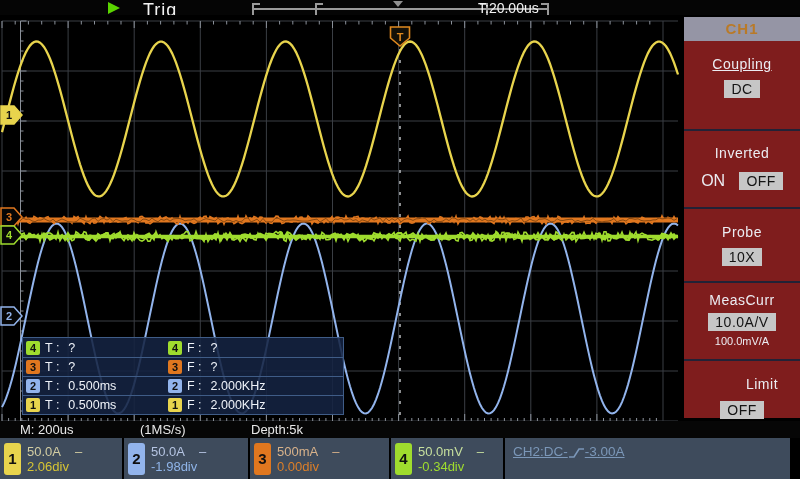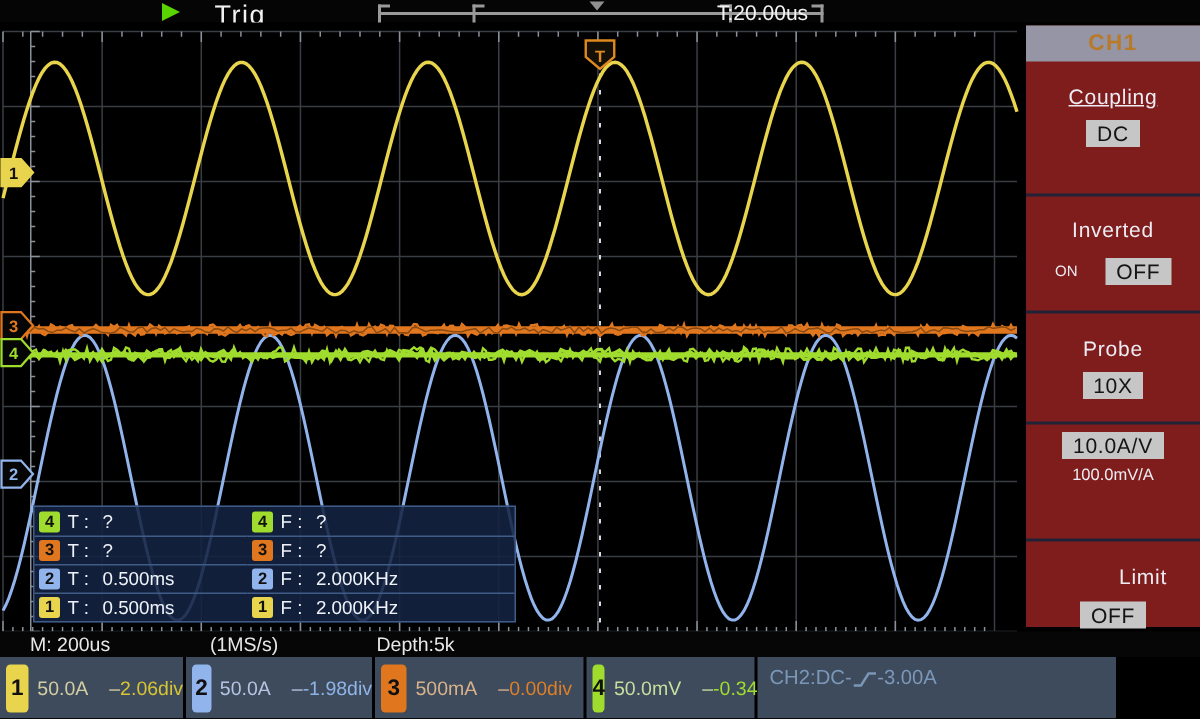--- a/index.html
+++ b/index.html
@@ -34,33 +34,33 @@
   
   .menu{position:absolute;left:684px;top:17px;width:116px;height:401px;background:#7f1d1d;}
   .menu-header{height:24px;line-height:24px;text-align:center;background:#9595a5;
                color:#b97a28;font-size:15px;font-weight:bold;letter-spacing:1px;}
   .menu-sec{box-sizing:border-box;border-top:2px solid #222236;text-align:center;color:#ececf2;}
   .menu-sec.first{border-top:none;}
   .menu-label{font-size:14px;letter-spacing:0.5px;}
   .menu-valbox{display:inline-block;background:#c6c6c6;color:#141414;font-size:14px;
                padding:1px 7px;letter-spacing:0.5px;}
   .inv-row{display:flex;justify-content:space-around;align-items:center;margin-top:11px;padding:0 10px;}
-  .inv-plain{font-size:10px;color:#ececf2;}
+  .inv-plain{font-size:16px;color:#ececf2;}
   .sub-val{font-size:11px;margin-top:4px;color:#ececf2;}
   
   .statusbar{position:absolute;left:0;top:421px;width:800px;height:17px;background:#060606;
              font-size:13px;color:#e8e8e8;}
   .statusbar span{position:absolute;top:1px;}
   .st-m{left:20px;} .st-sr{left:140px;} .st-depth{left:251px;}
   
   .chbar{position:absolute;left:0;top:438px;width:800px;height:41px;background:#000;}
   .ch-box{position:absolute;top:0;height:41px;background:#3e4b5c;display:flex;align-items:center;}
   .ch-badge{width:17px;height:32px;margin:0 6px 0 4px;border-radius:3px;display:flex;align-items:center;
             justify-content:center;font-size:15px;font-weight:bold;color:#101010;}
-  .ch-text{display:flex;flex-direction:row;font-size:13px;line-height:15px;}
+  .ch-text{display:flex;flex-direction:column;font-size:13px;line-height:15px;}
   .ch-line1{display:flex;gap:14px;}
   .t1{color:#d3cda2;} .t2{color:#b5c4e2;} .t3{color:#d8b28a;} .t4{color:#c6df9e;}
   .d1{color:#d6c434;} .d2{color:#8fb4e8;} .d3{color:#dd7f28;} .d4{color:#9fdc2e;}
   .trig-box{position:absolute;top:0;height:41px;background:#3e4b5c;color:#7b97b8;font-size:13.5px;
             display:flex;align-items:flex-start;padding-top:6px;box-sizing:border-box;}
   .trig-box .edge-icon{margin:3px 1px 0 1px;}
 </style>
 </head>
 <body>
 
@@ -156,20 +156,21 @@
       <div class="inv-row">
         <span class="inv-plain">ON</span>
         <span class="menu-valbox">OFF</span>
       </div>
     </div>
     <div class="menu-sec" style="height:74px;">
       <div class="menu-label" style="margin-top:15px;">Probe</div>
       <div style="margin-top:8px;"><span class="menu-valbox">10X</span></div>
     </div>
     <div class="menu-sec" style="height:78px;">
+      <div class="menu-label" style="margin-top:9px;">MeasCurr</div>
       <div style="margin-top:5px;"><span class="menu-valbox">10.0A/V</span></div>
       <div class="sub-val">100.0mV/A</div>
     </div>
     <div class="menu-sec" style="height:74px;">
       <div class="menu-label" style="margin-top:15px;padding-left:40px;">Limit</div>
       <div style="margin-top:9px;"><span class="menu-valbox">OFF</span></div>
     </div>
   </div>
 
   <div class="statusbar">
@@ -212,21 +213,21 @@
     <div class="ch-box" style="left:391px;width:112px;">
       <div class="ch-badge c4">4</div>
       <div class="ch-text">
           <div class="ch-line1 t4">
             <span>50.0mV</span>
             <span>–</span>
           </div>
       <div class="d4">-0.34div</div>
         </div>
     </div>
-    <div class="trig-box" style="left:505px;width:239px;padding-left:8px;">
+    <div class="trig-box" style="left:505px;width:285px;padding-left:8px;text-decoration:underline;">
       <span>CH2:DC-</span>
       <svg class="edge-icon" width="15" height="12" viewBox="0 0 15 12">
         <path d="M0 10 H5 L10 2 H15" fill="none" stroke="#7b97b8" stroke-width="1.6"></path>
       </svg>
       <span>-3.00A</span>
     </div>
   </div>
 </div>
 
 </body></html>

